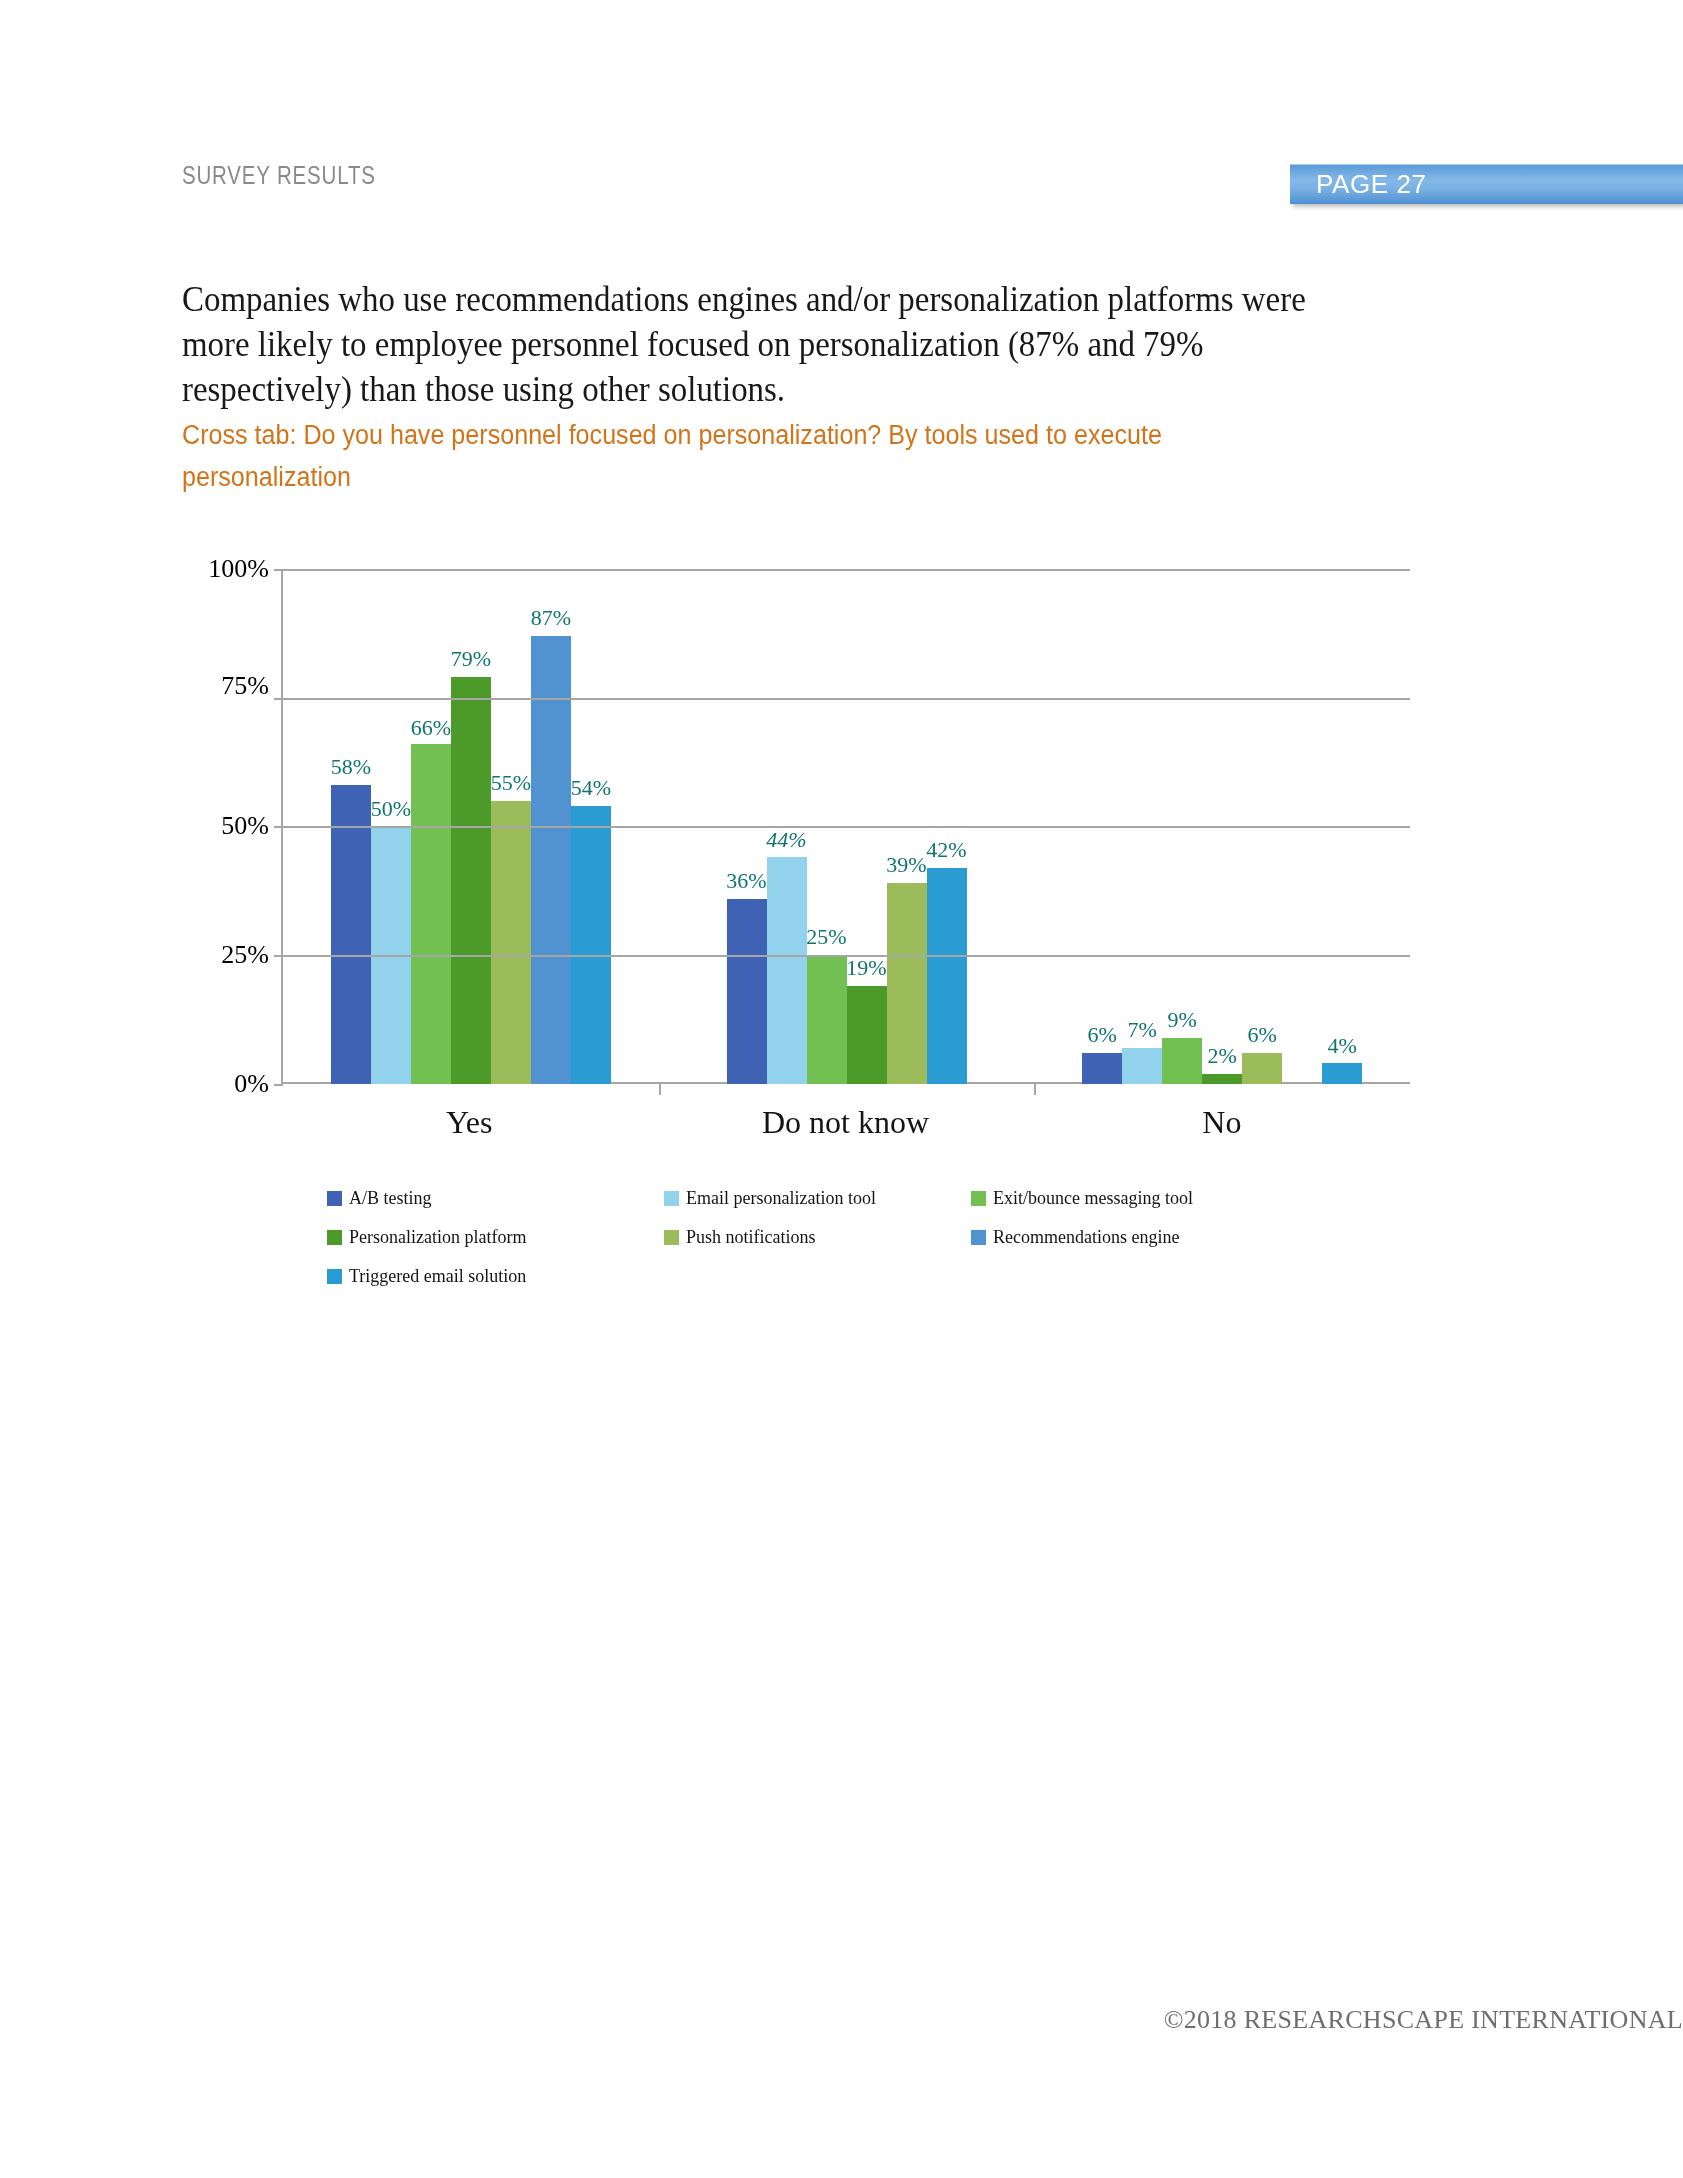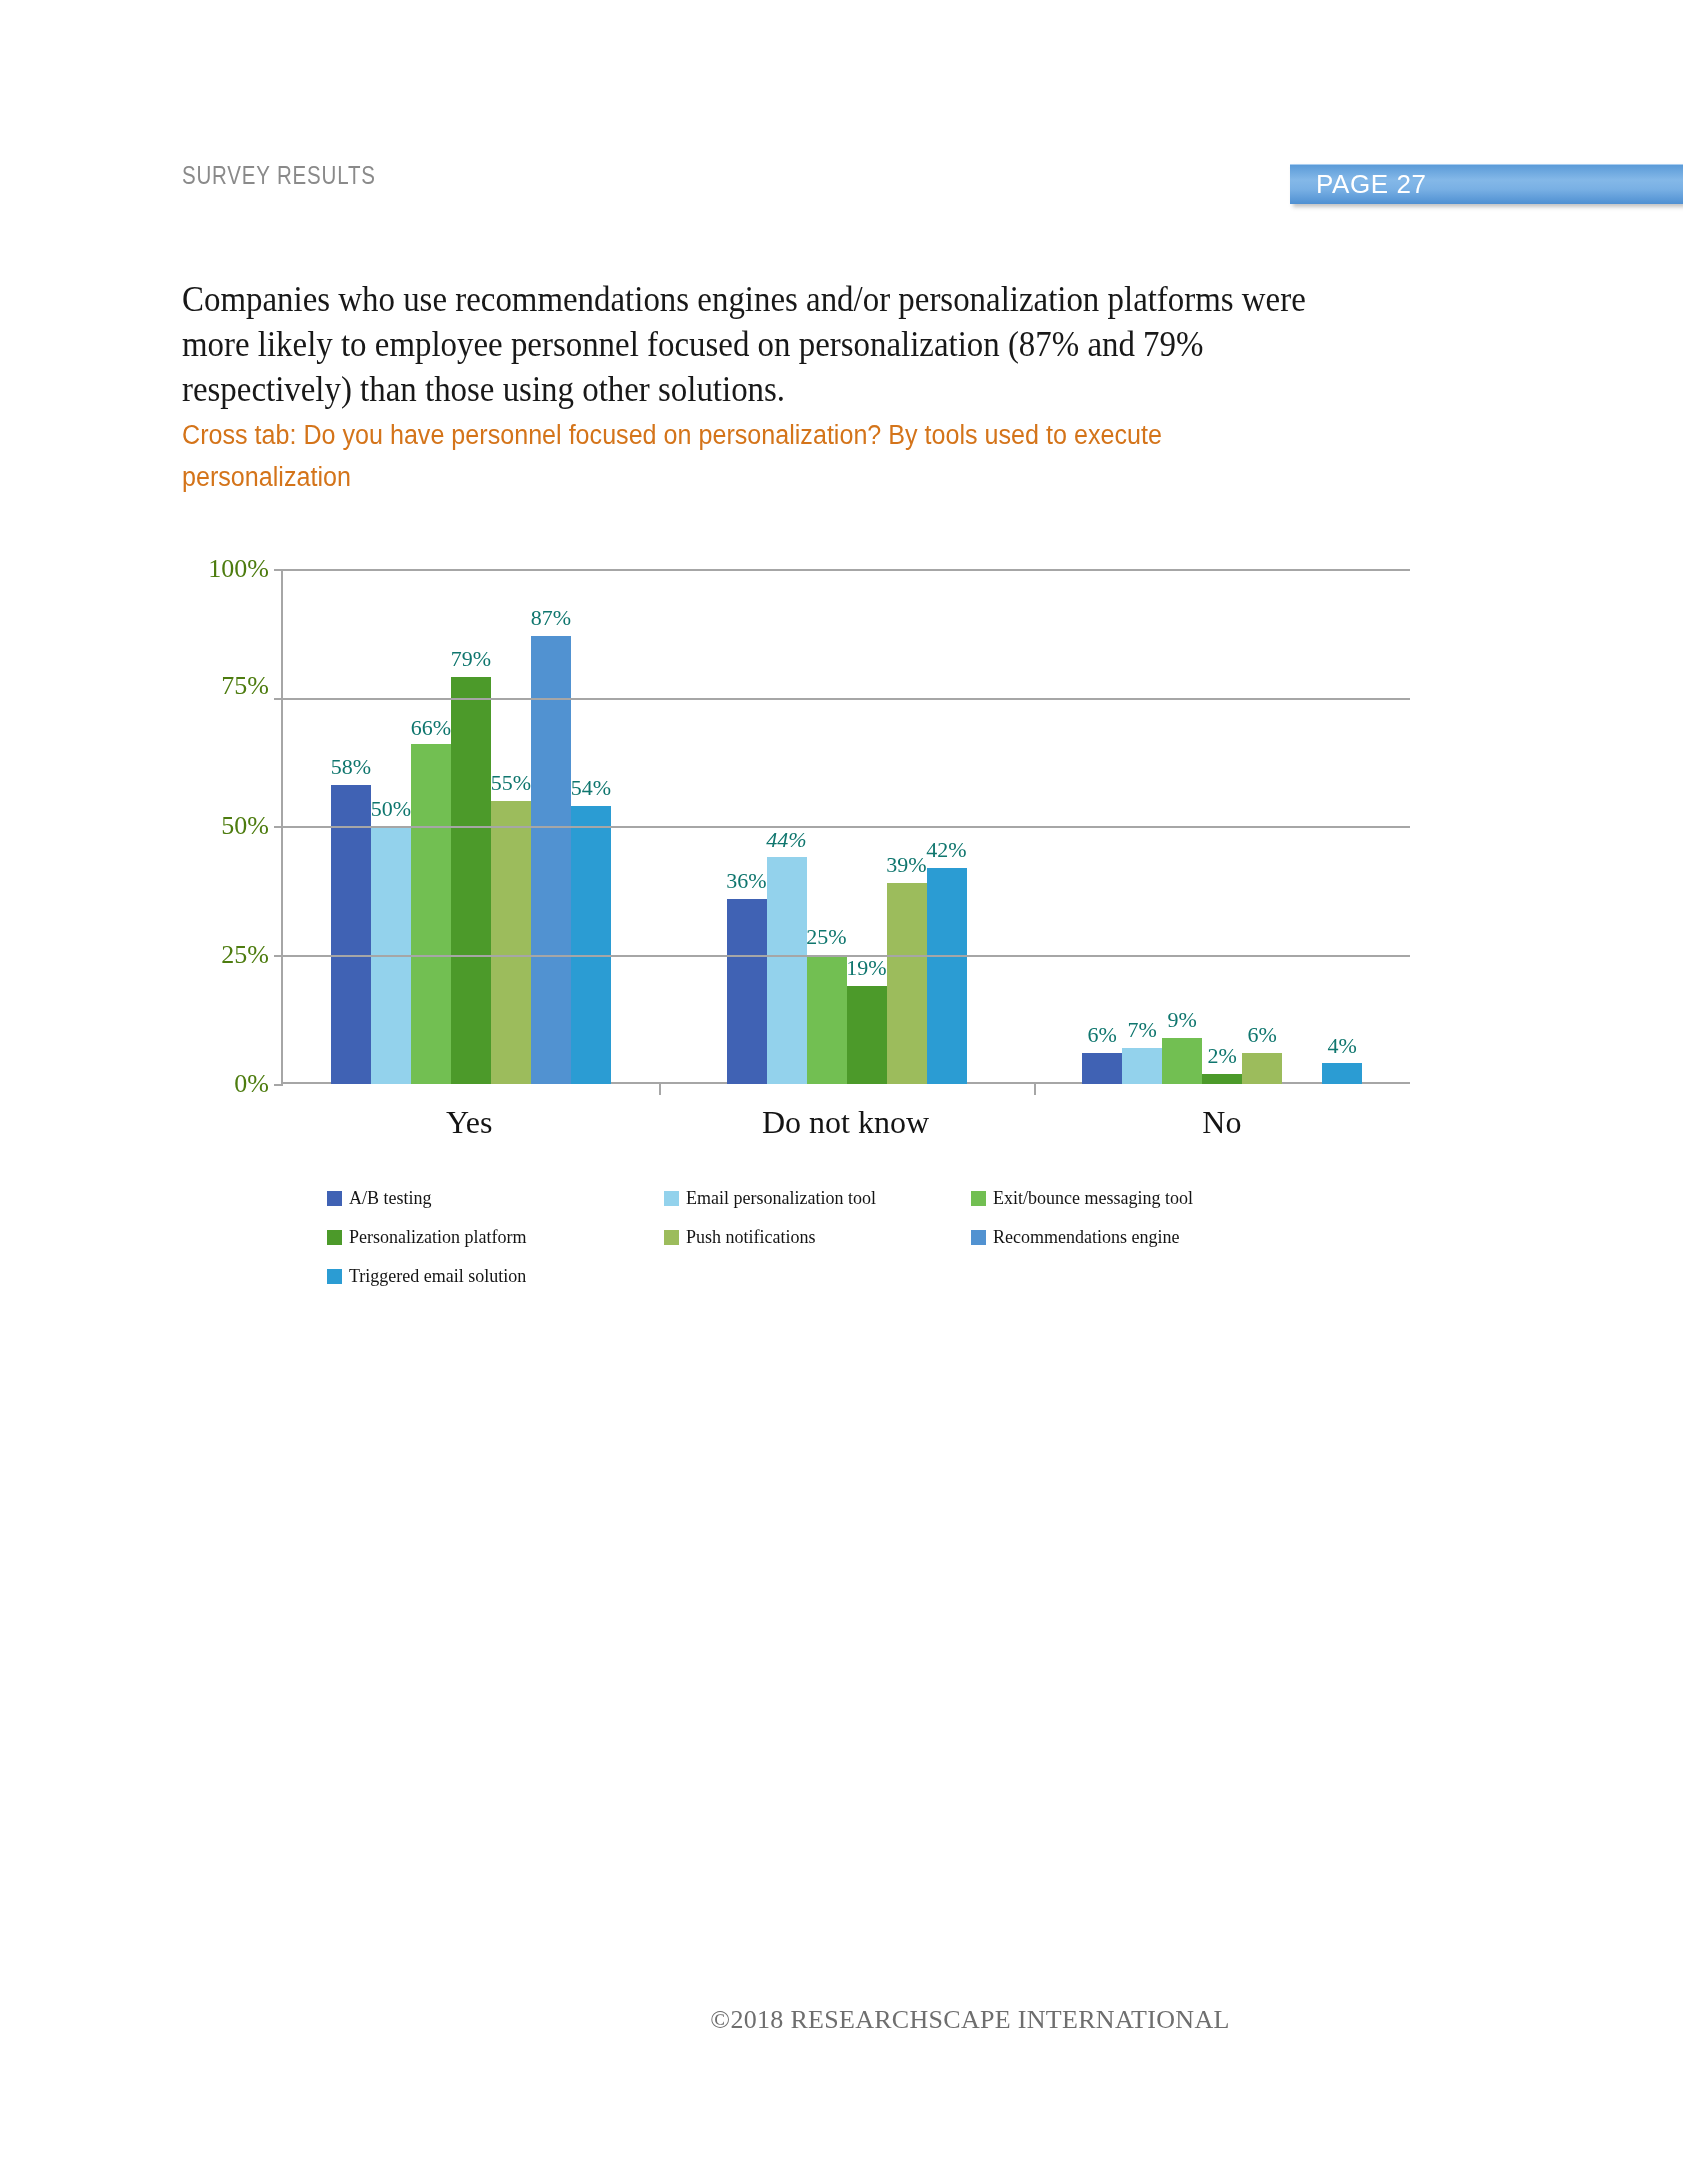--- a/index.html
+++ b/index.html
@@ -48,21 +48,21 @@
     transform: scaleX(0.93); transform-origin: left top;
   }
 
   
   .chart { position: absolute; left: 182px; top: 569px; width: 1228px; height: 554px; }
 
   .y-labels { position: absolute; left: 0; top: 0; width: 95px; height: 515px; }
   .y-tick-label {
     position: absolute; right: 8px;
     font-family: "Liberation Serif", serif;
-    font-size: 26px; color: #4d7c0f; transform: translateY(-50%);
+    font-size: 26px; color: #000000; transform: translateY(-50%);
     white-space: nowrap;
   }
 
   .plot {
     position: absolute; left: 99px; top: 0; width: 1129px; height: 515px;
     border-left: 2px solid #a6a6a6;
   }
   .gridline {
     position: absolute; left: 0; width: 100%;
     border-top: 2px solid #a6a6a6;
@@ -118,21 +118,21 @@
   .legend-swatch {
     width: 15px; height: 15px; margin-right: 7px; flex: 0 0 auto;
   }
   .legend-text {
     font-family: "Liberation Serif", serif;
     font-size: 18px; color: #141414;
   }
 
   
   .footer {
-    position: absolute; left: 0; top: 2005px; width: 1683px; text-align: center;
+    position: absolute; left: 0; top: 2005px; width: 1683px; text-align: right;
   }
   .footer-text {
     font-family: "Liberation Serif", serif;
     font-size: 26px; color: #6e6e6e; letter-spacing: 0.3px;
     display: inline-block; margin-left: 257px;
   }
 </style>
 </head>
 <body>
 

